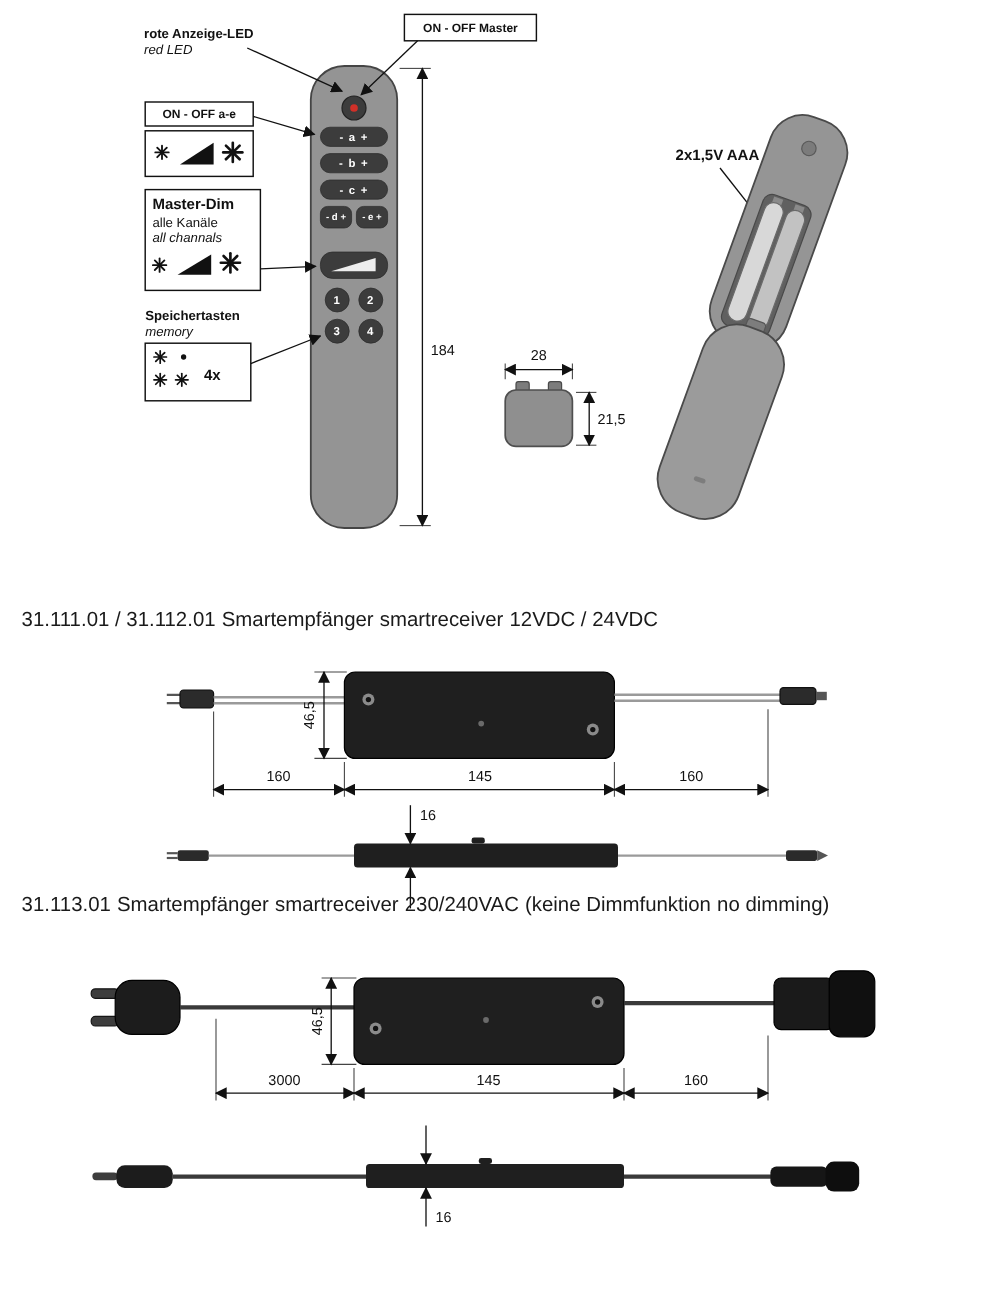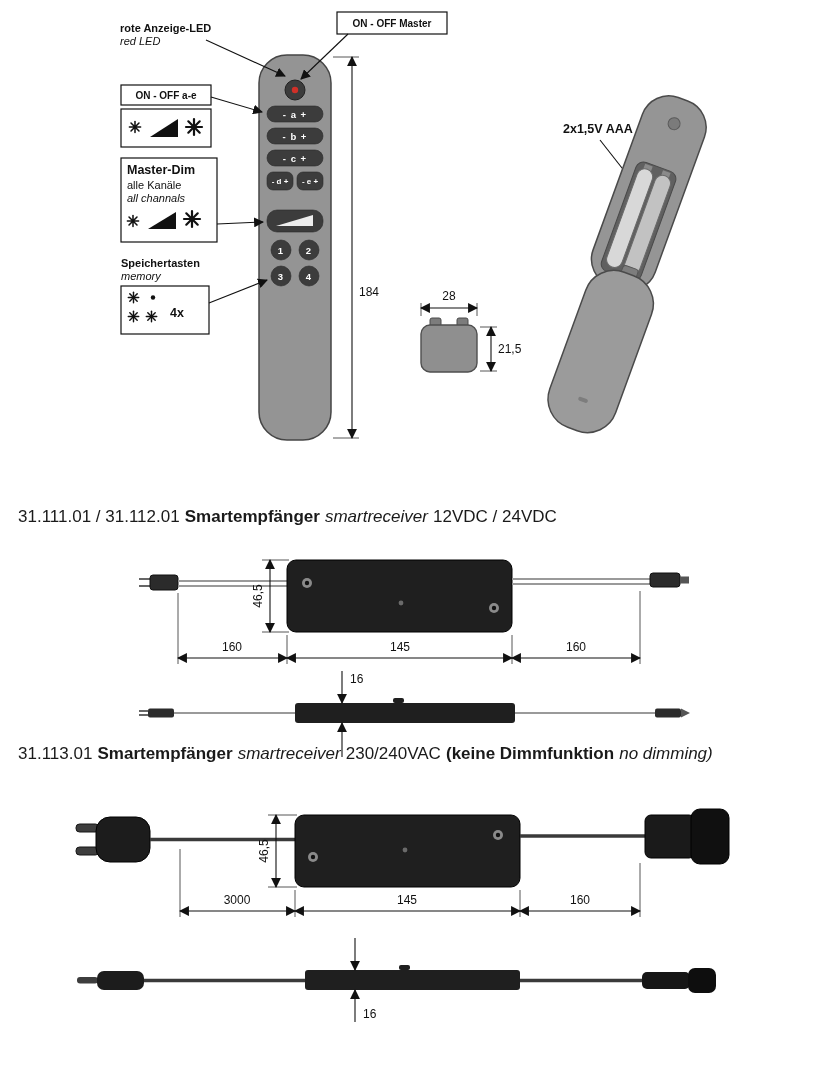--- a/index.html
+++ b/index.html
@@ -1,22 +1,22 @@
 <!DOCTYPE html>
 <html><head>
 <meta charset="utf-8">
 <style>
   html,body { margin:0; padding:0; background:#fff; }
   .page { position:relative; width:839px; height:1080px; background:#ffffff;
           font-family:"Liberation Sans","DejaVu Sans",sans-serif; overflow:hidden; }
   .abs { position:absolute; }
   .title { position:absolute; left:18px; font-size:17px; color:#1a1a1a; white-space:nowrap; }
   .title span { margin-right:.30em; }
-  .t-b { font-weight:bold; }
-  .t-i { font-style:italic; }
+  .t-b { font-weight:normal; }
+  .t-i { }
   svg text { fill:#111; }
   text.d   { font-size:12px; }
   text.s10 { font-size:10px; }
   text.s11 { font-size:11px; }
   text.s12 { font-size:12.5px; }
   text.bb  { font-weight:bold; }
   text.it  { font-style:italic; }
   text.mid { text-anchor:middle; }
   text.btnt { fill:#fff; font-size:9.5px; font-weight:bold; text-anchor:middle; letter-spacing:1px; }
   text.btns { fill:#fff; font-size:8px;  font-weight:bold; text-anchor:middle; }

